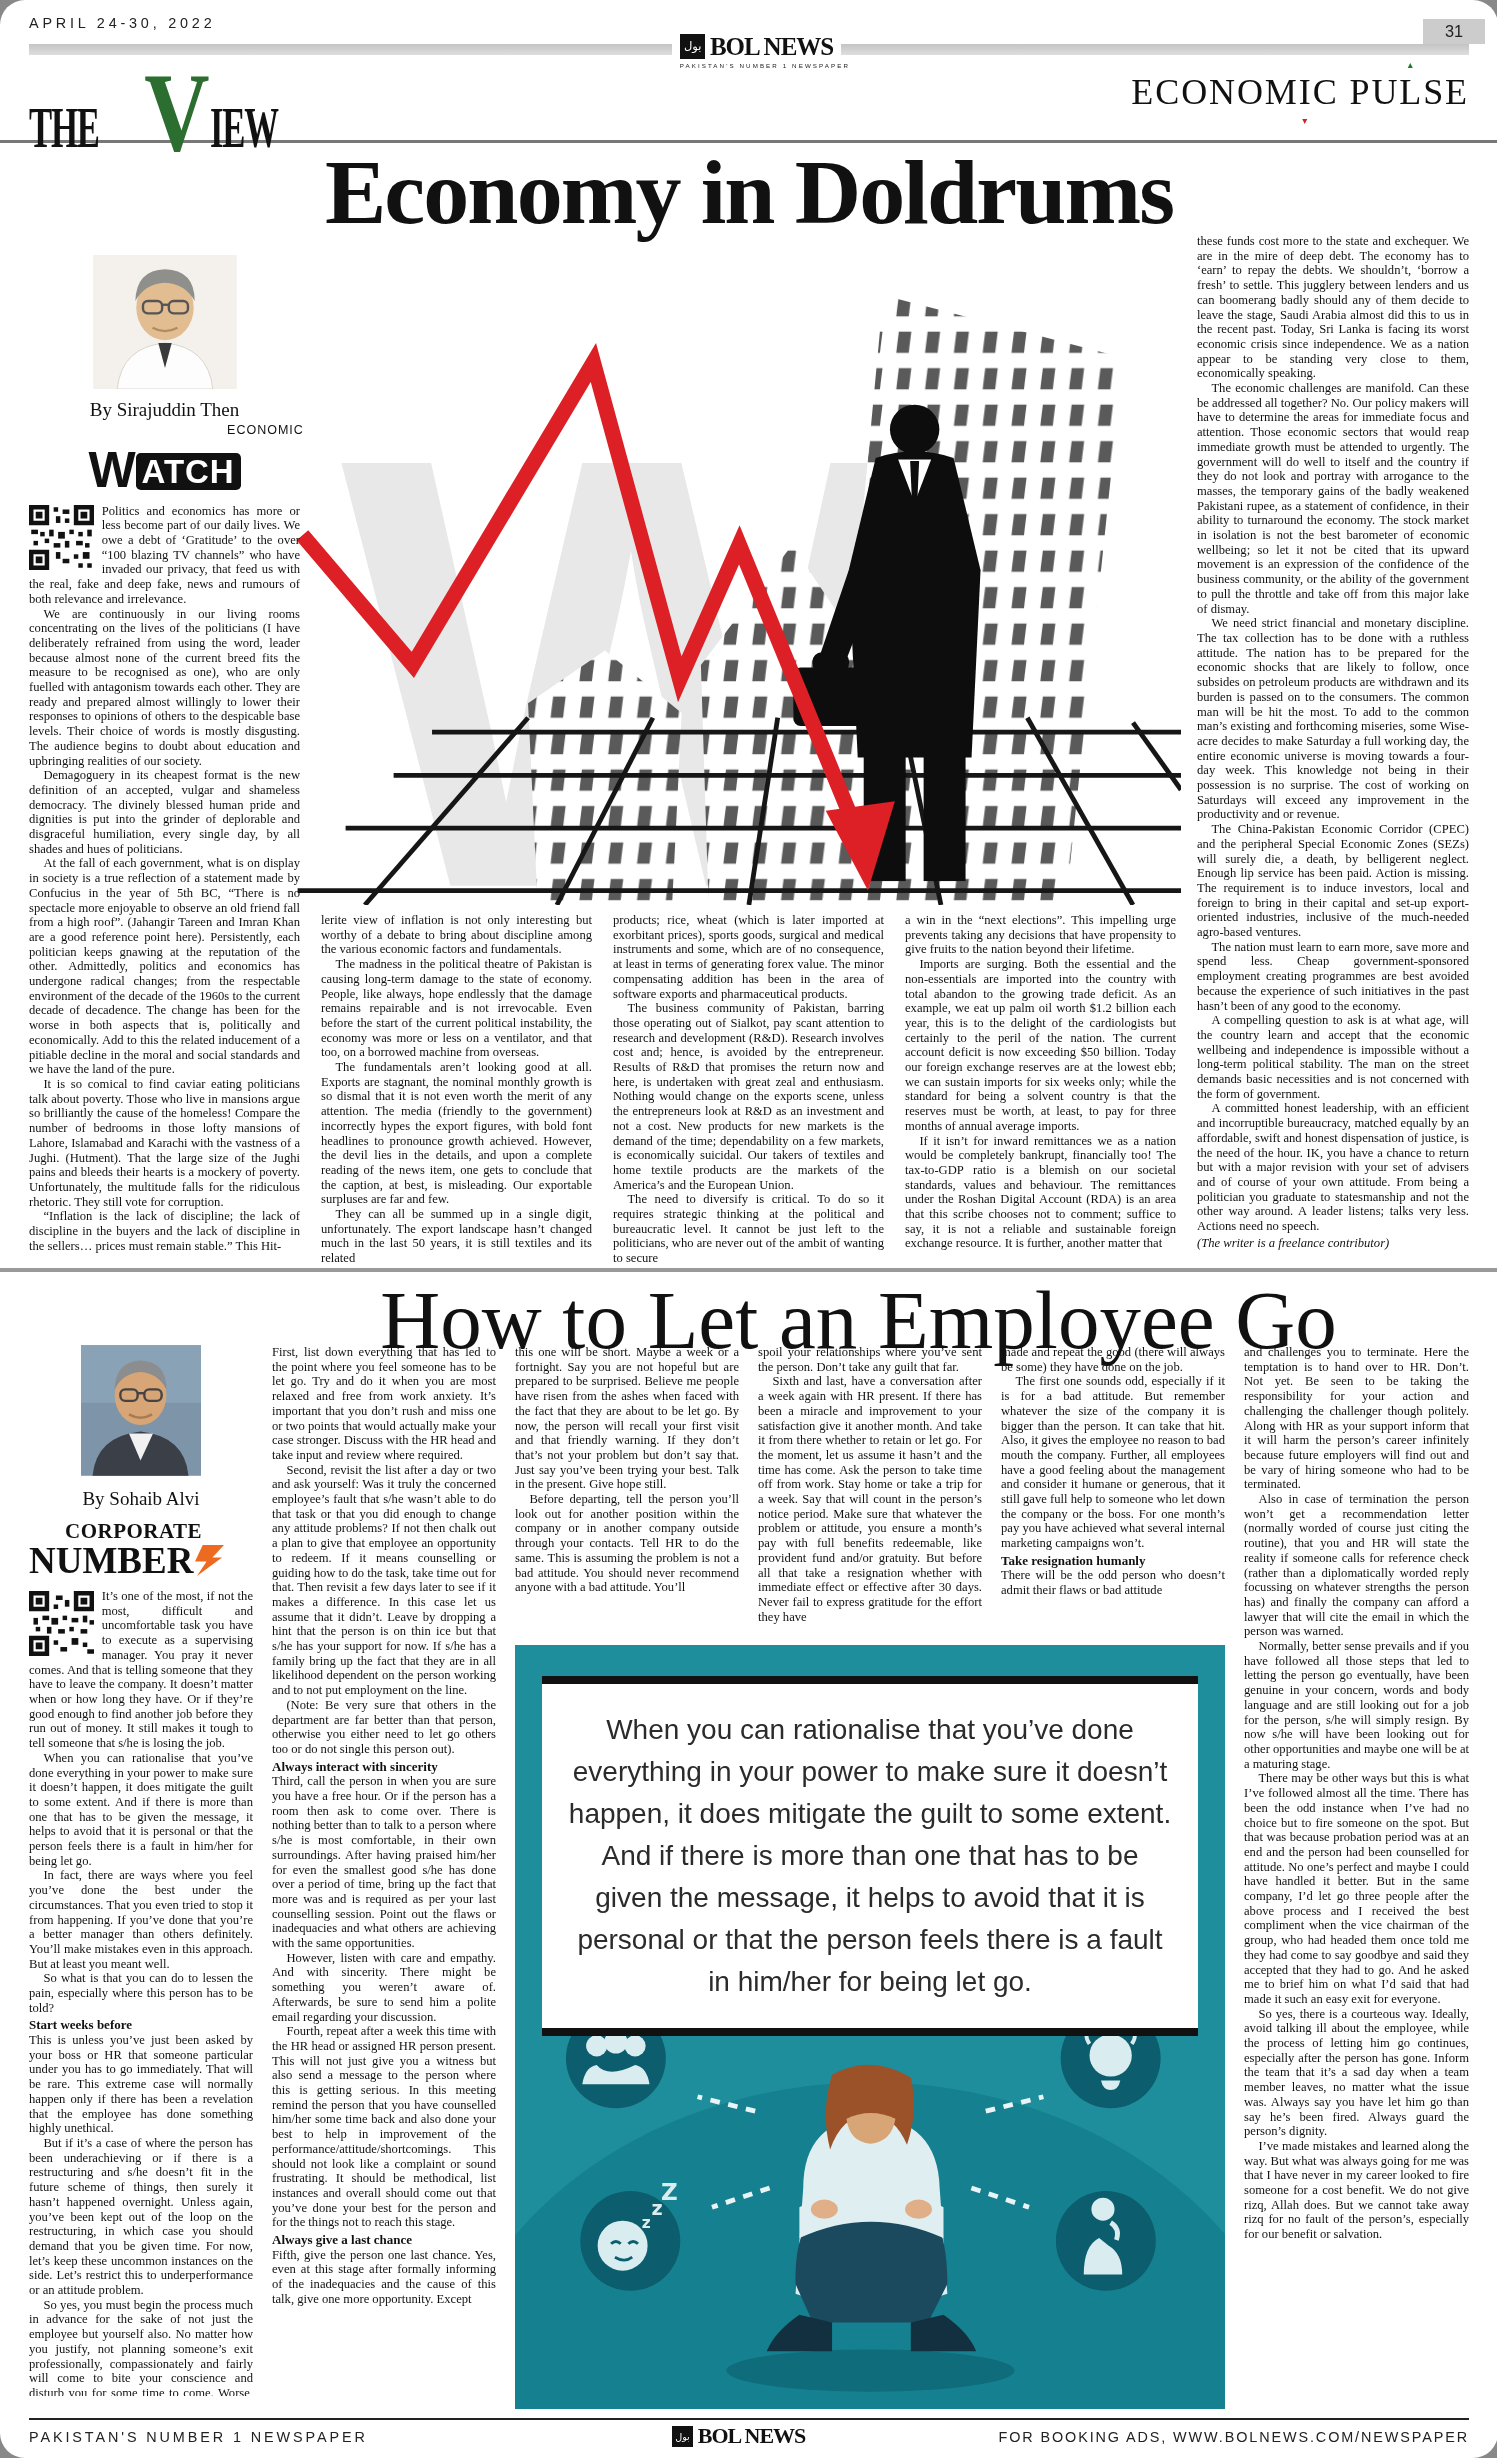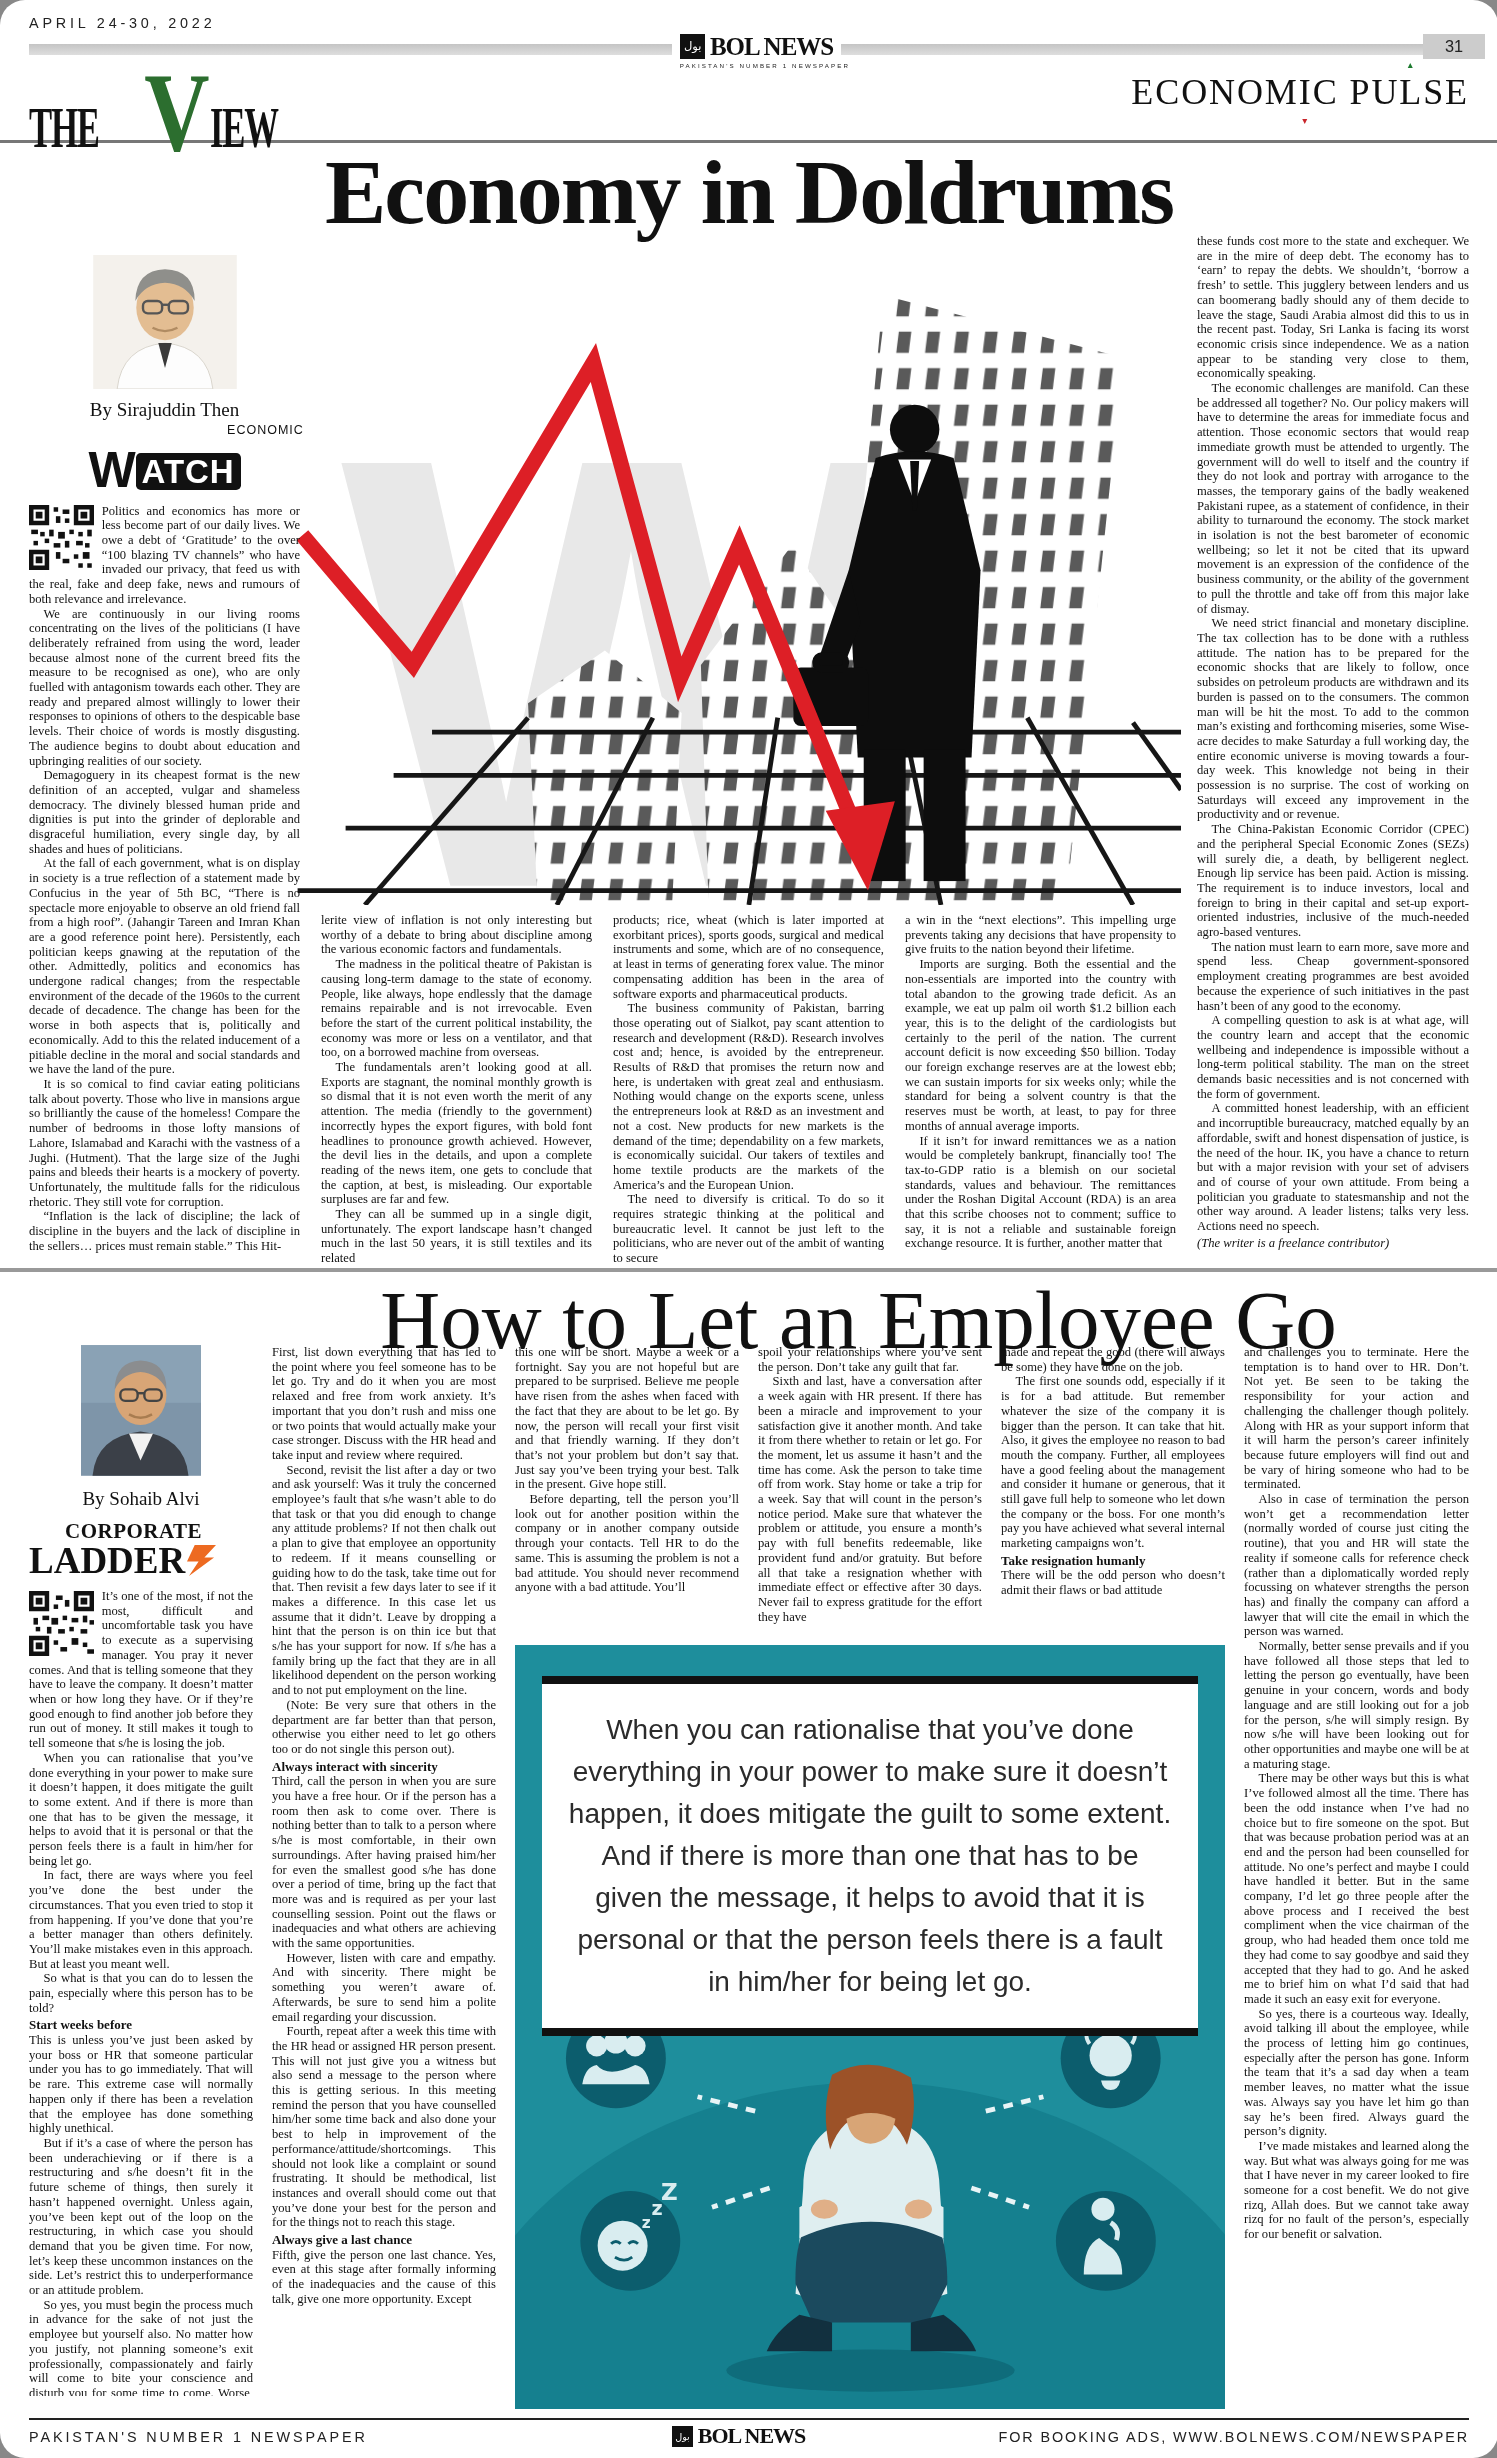--- a/index.html
+++ b/index.html
@@ -3,21 +3,21 @@
 <meta charset="utf-8">
 <style>
   html,body{margin:0;padding:0;background:#888;}
   .page{position:relative;width:1498px;height:2458px;background:#fff;overflow:hidden;
         font-family:"Liberation Serif",serif;color:#111;margin:0 auto;border-radius:25px;}
   .abs{position:absolute;}
   
   .date{left:29px;top:15.4px;font-family:"Liberation Sans",sans-serif;font-size:14.4px;letter-spacing:3.8px;color:#222;}
   .graybar{left:29px;top:44px;width:1440px;height:10.6px;background:linear-gradient(#c4c4c4,#dedede);}
   .pagenum{left:1423px;top:19px;width:62px;height:25px;background:#ccc;text-align:center;
-           font-family:"Liberation Sans",sans-serif;font-size:16.3px;line-height:25px;color:#222;margin-top:15px;}
+           font-family:"Liberation Sans",sans-serif;font-size:16.3px;line-height:25px;color:#222;}
   .bolbox{left:672px;top:31px;width:154px;background:#fff;text-align:center;padding:1.9px 7.7px;}
   .bolrow{display:flex;align-items:center;justify-content:center;gap:4.8px;}
   .bolsq{width:25px;height:25px;background:#111;color:#fff;font-size:11.5px;line-height:25px;text-align:center;
          font-family:"DejaVu Sans",sans-serif;}
   .bolname{font-size:25px;font-weight:bold;letter-spacing:-1px;white-space:nowrap;}
   .boltag{font-family:"Liberation Sans",sans-serif;font-size:6.2px;letter-spacing:2.1px;margin-top:1px;white-space:nowrap;color:#222;}
   .theview{left:29px;top:50px;height:101px;display:flex;align-items:flex-end;z-index:3;}
   .tv-word{font-size:56px;font-weight:bold;transform:scaleX(.62);transform-origin:left bottom;letter-spacing:-1.9px;line-height:.8;}
   .tv-v{color:#2c6e2f;font-size:113px;font-weight:bold;line-height:.68;margin:0 -7.7px 0 -5.8px;transform:scaleX(.8);}
   .epulse{right:29px;top:71px;font-size:36px;letter-spacing:1.9px;white-space:nowrap;}
@@ -231,21 +231,21 @@
         <rect x="41" y="46" width="18" height="12" rx="5" fill="none" stroke="#444" stroke-width="2.5"></rect>
         <rect x="66" y="46" width="18" height="12" rx="5" fill="none" stroke="#444" stroke-width="2.5"></rect>
         <line x1="59" y1="50" x2="66" y2="50" stroke="#444" stroke-width="2.5"></line>
         <path d="M50,72 Q62,79 74,72" fill="none" stroke="#a87c50" stroke-width="2.5"></path>
       </svg>
     </div>
     <div class="byline" style="margin-top:7.7px;">By Sohaib Alvi</div>
     <div style="margin-top:9.6px;">
       <div class="ladder1">CORPORATE</div>
       <div class="ladder2">
-          <span>LADDER</span>
+          <span>NUMBER</span>
         <svg width="29" height="31" viewBox="0 0 30 32">
           <polygon points="8,0 30,0 18,13 28,13 2,32 12,17 0,17" fill="#ed6a21"></polygon>
         </svg>
       </div>
     </div>
     <div class="coltext" style="margin-top:11.5px;height:807px;">
       <svg class="qr" viewBox="0 0 29 29">
         <rect width="29" height="29" fill="#fff"></rect>
         <path fill="#111" fill-rule="evenodd" d="M0,0h9v9h-9z M2,2v5h5v-5z M3,3h3v3h-3z M20,0h9v9h-9z M22,2v5h5v-5z M23,3h3v3h-3z M0,20h9v9h-9z M2,22v5h5v-5z M3,23h3v3h-3z"></path>
         <g fill="#111">

